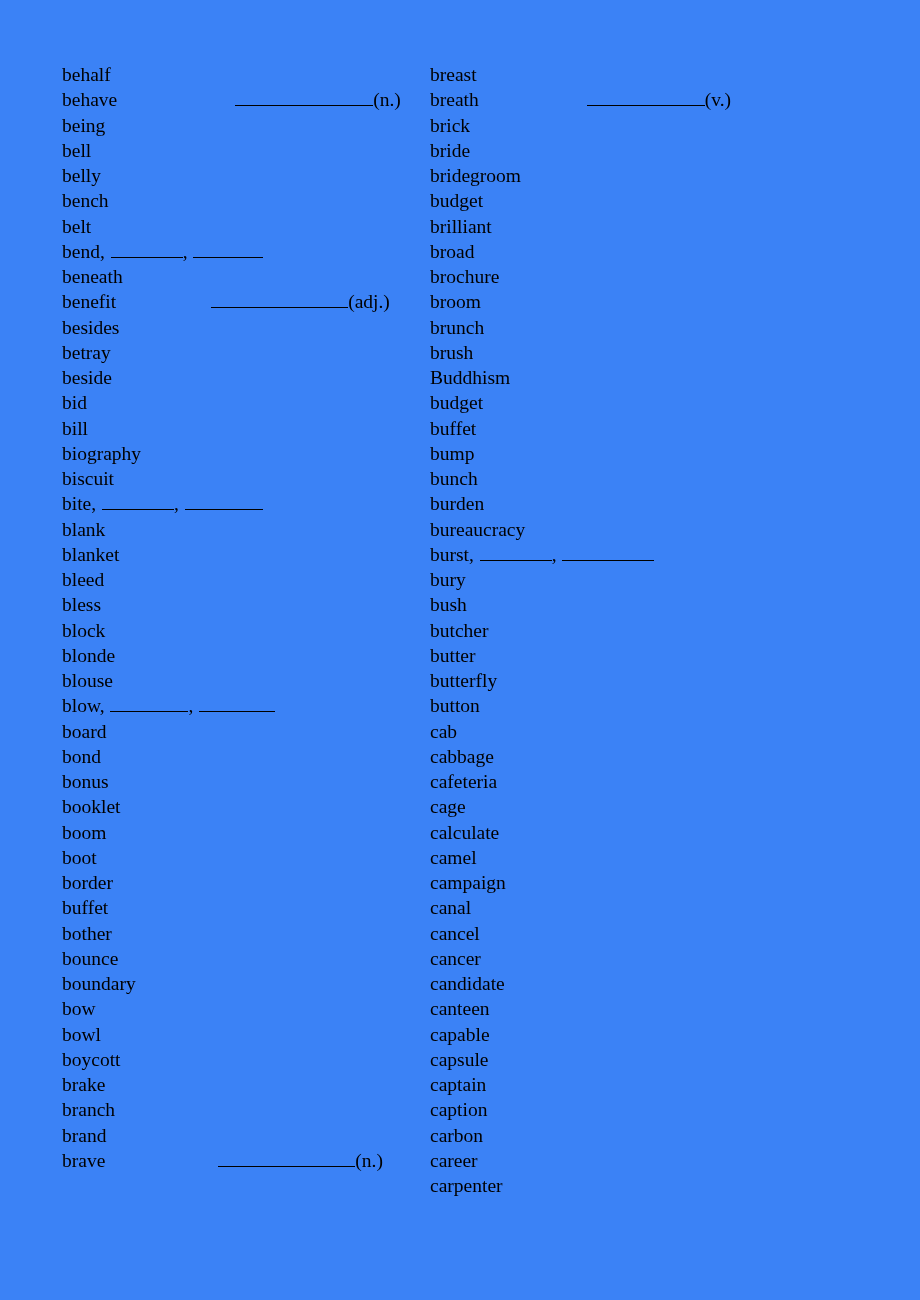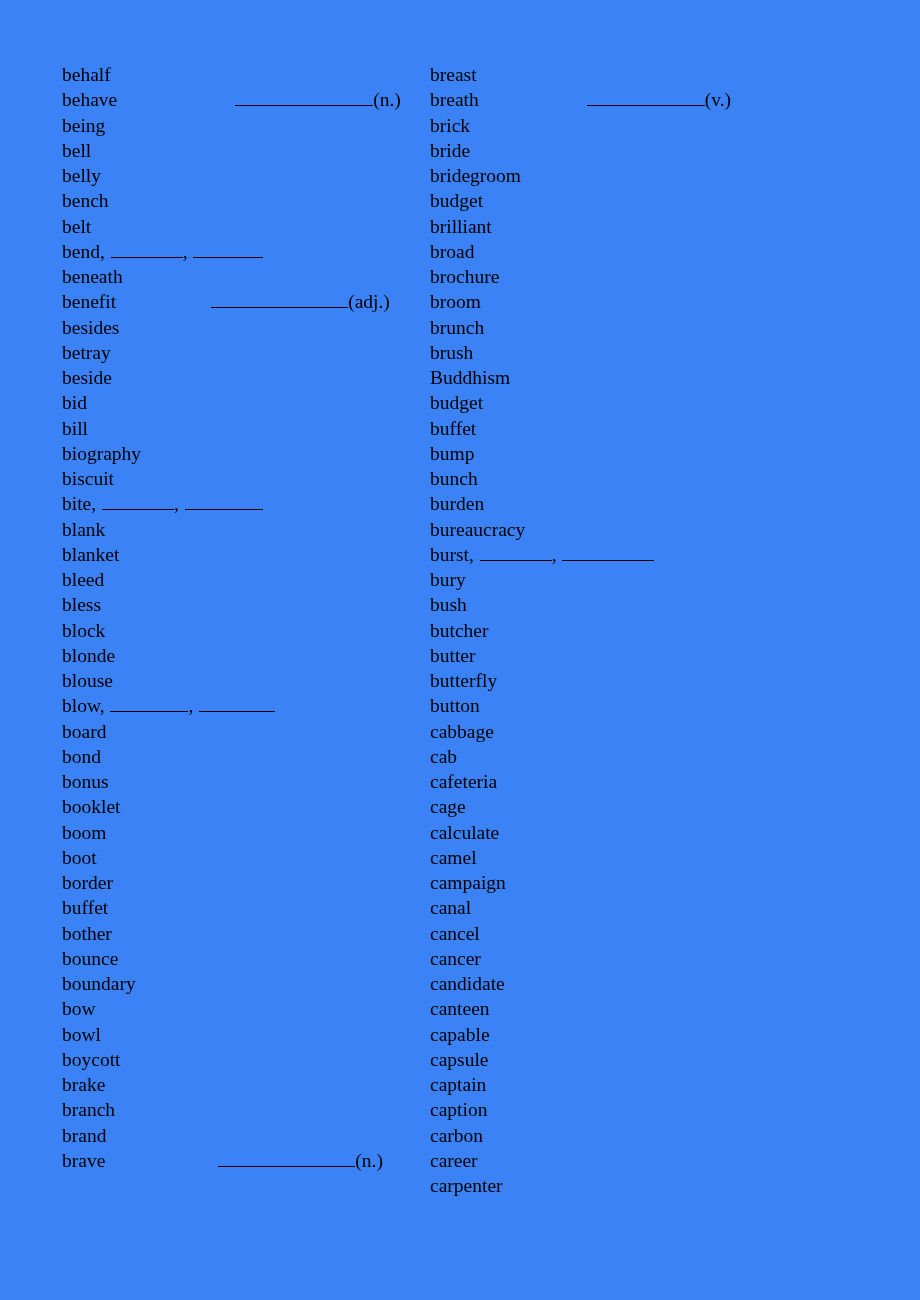--- a/index.html
+++ b/index.html
@@ -310,24 +310,24 @@
         <div class="entry">
           <span class="word">butter</span>
         </div>
         <div class="entry">
           <span class="word">butterfly</span>
         </div>
         <div class="entry">
           <span class="word">button</span>
         </div>
         <div class="entry">
+          <span class="word">cab</span>
+        </div>
+        <div class="entry">
           <span class="word">cabbage</span>
-        </div>
-        <div class="entry">
-          <span class="word">cab</span>
         </div>
         <div class="entry">
           <span class="word">cafeteria</span>
         </div>
         <div class="entry">
           <span class="word">cage</span>
         </div>
         <div class="entry">
           <span class="word">calculate</span>
         </div>

